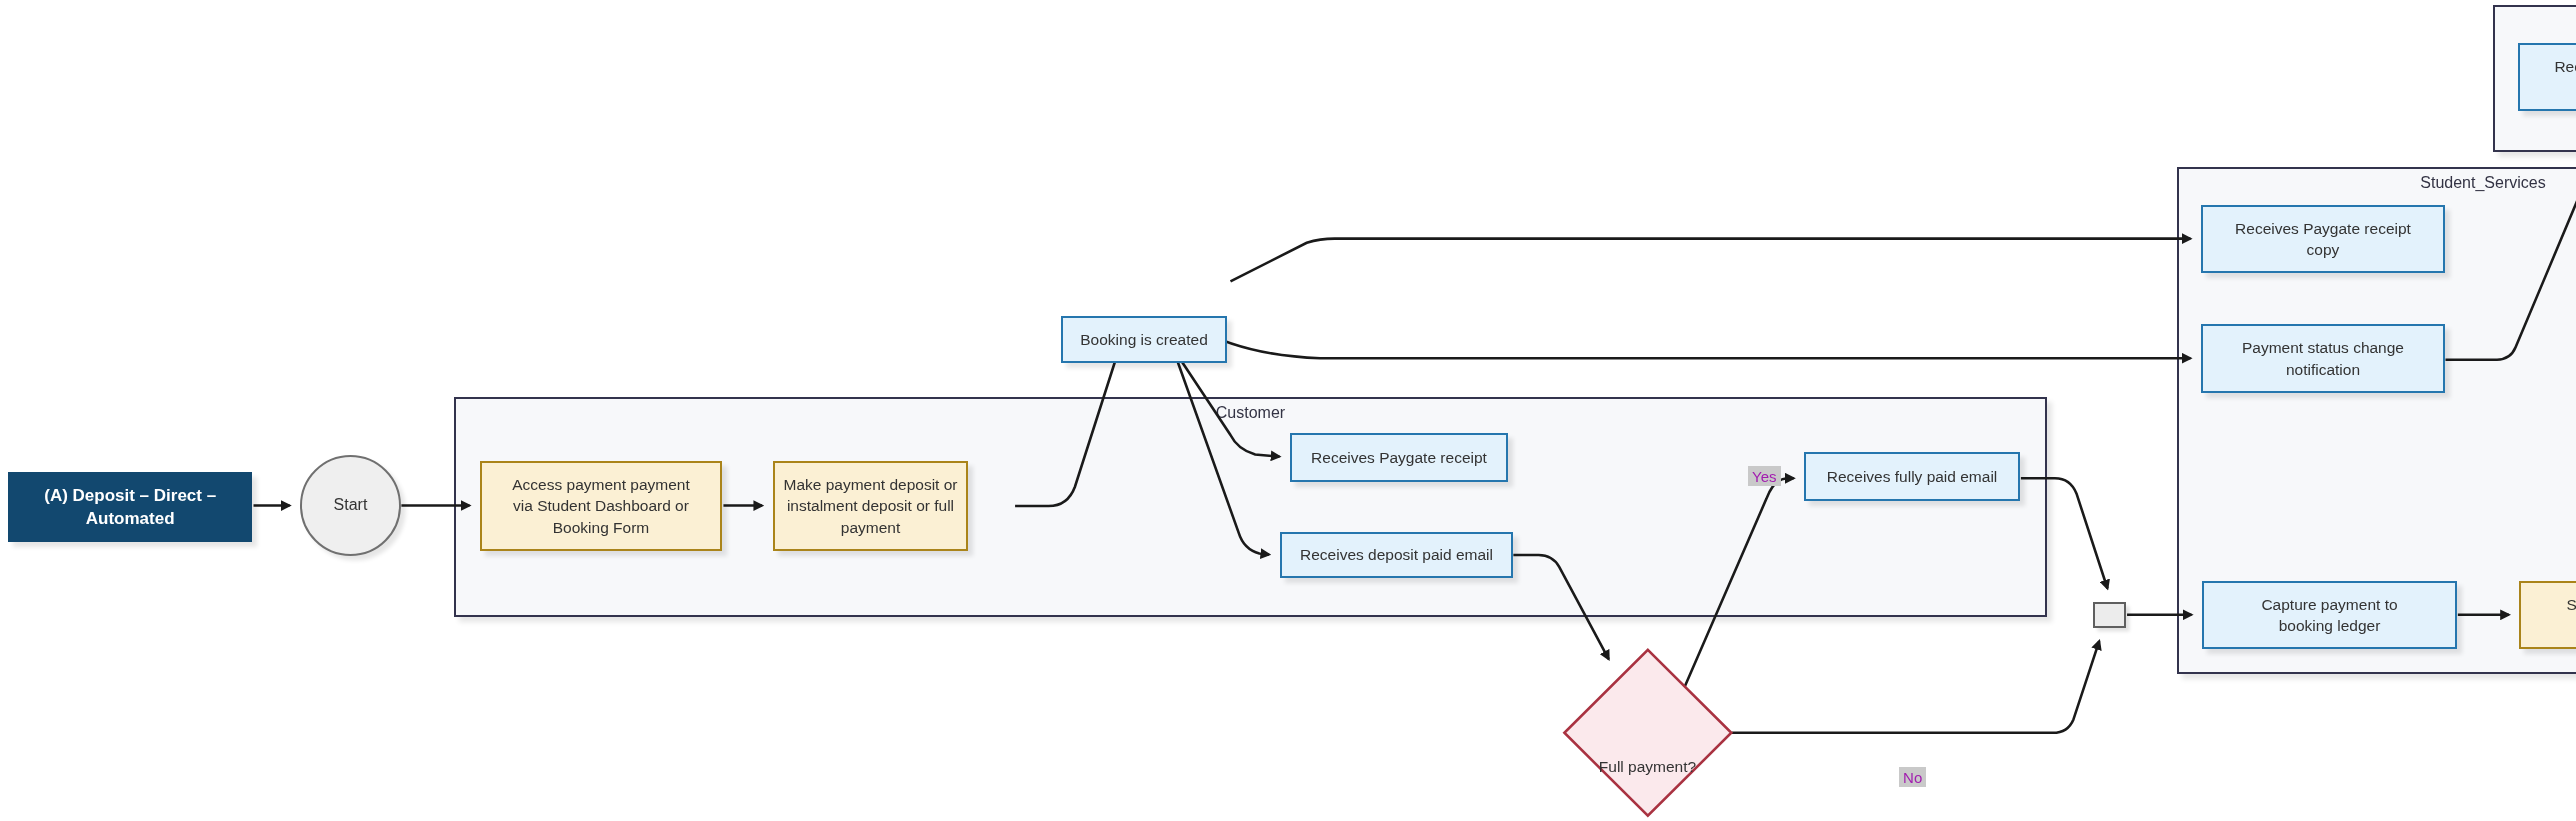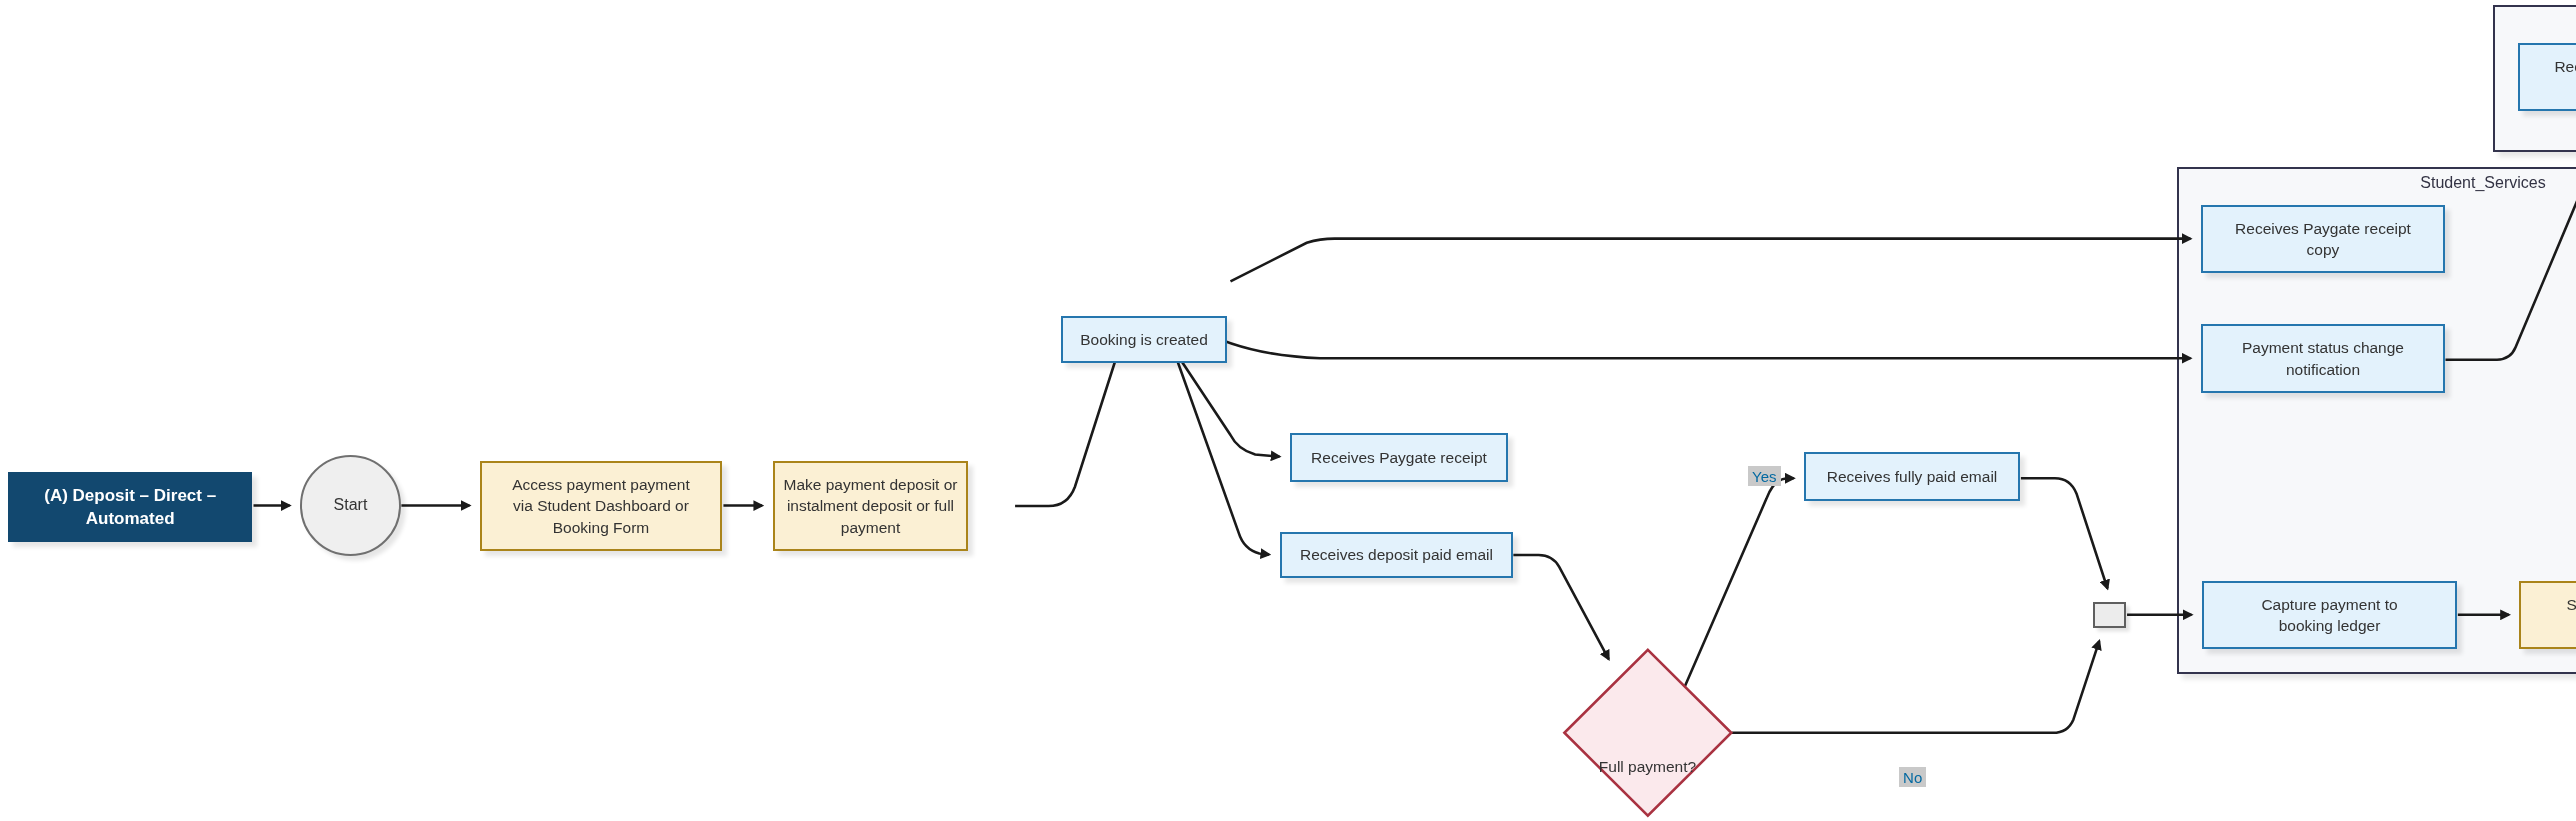--- a/index.html
+++ b/index.html
@@ -40,29 +40,32 @@
   .junction {
     position:absolute; background:#ececec; border:2.6px solid #5f5f5f;
     box-sizing:border-box; box-shadow:3.6px 3.6px 3.6px rgba(0,0,0,0.12);
     z-index:3;
   }
   .decision-label {
     position:absolute; text-align:center; font-size:15.5px; color:#333333;
     z-index:3; background:transparent; box-shadow:none;
   }
   .edge-label {
-    position:absolute; background:#c9c9c9; color:#0369a1;
+    position:absolute; background:#c9c9c9; color:#a21caf;
     font-size:15px; padding:1.5px 4.1px; z-index:4;
   }
 </style>
 </head>
 <body>
 
 <div class="canvas">
 
+  <div class="container" style="left:454px; top:397px; width:1589px; height:216px;">
+    <div class="container-label">Customer</div>
+  </div>
 
   <div class="container" style="left:2177px; top:167px; width:608px; height:503px;">
     <div class="container-label">Student_Services</div>
   </div>
 
   <div class="container" style="left:2493px; top:5.2px; width:297px; height:143px;">
     <div class="container-label">Contact_Owner</div>
   </div>
 
   <svg class="edge-layer" width="2935" height="822" viewBox="0 0 5696 1595">

